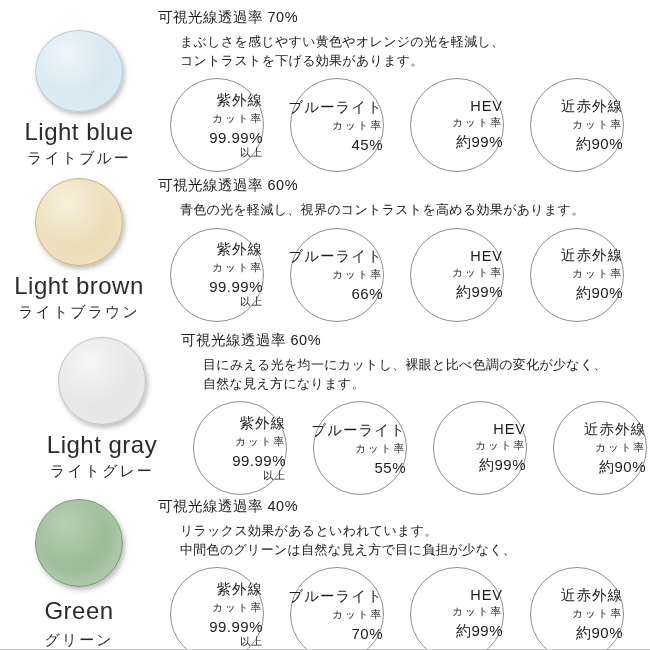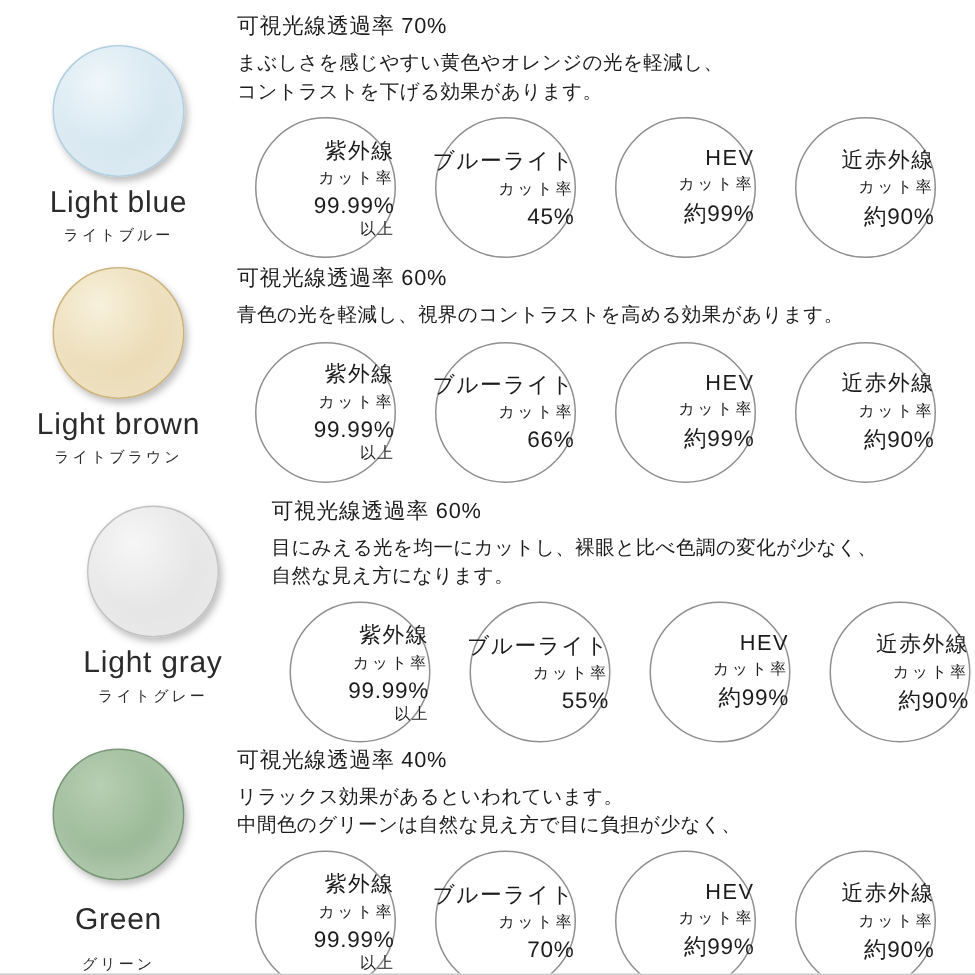--- a/index.html
+++ b/index.html
@@ -19,26 +19,26 @@
   .row-2 .lens-col{padding-top:10px;align-items:center;}
   .row-3 .lens-col{padding-top:14px;margin-left:23px;}
   .row-4 .lens-col{padding-top:10px;justify-content:space-between;}
 
   .lens-swatch{
     width:86px;height:86px;border-radius:50%;
     background:radial-gradient(circle at 35% 28%, var(--highlight) 0%, var(--base) 80%);
     border:1px solid var(--edge);
     box-shadow:2px 3px 5px rgba(110,110,110,0.45), inset -6px -9px 14px rgba(255,255,255,0.30);
   }
-  .lens-name-en{font-size:20px;margin-top:6px;color:#2b2b2b;letter-spacing:0.5px;}
-  .lens-name-ja{font-size:10px;margin-top:3px;letter-spacing:2px;color:#2b2b2b;}
+  .lens-name-en{font-size:24px;margin-top:6px;color:#2b2b2b;letter-spacing:0.5px;}
+  .lens-name-ja{font-size:15px;margin-top:3px;letter-spacing:2px;color:#2b2b2b;}
 
   .info-col{flex:1;padding-top:4px;}
   .row-title{font-weight:normal;font-size:14.5px;margin:4px 0 6px;letter-spacing:0.5px;}
-  .row-desc{font-size:13px;line-height:18.5px;letter-spacing:0.3px;}
+  .row-desc{font-size:13px;line-height:18.5px;letter-spacing:0.3px;margin-left:22px;}
   .stats{display:flex;gap:26px;margin-top:8px;padding-left:12px;}
   .stat-circle{
     width:92px;height:92px;border:1px solid #8f8f8f;border-radius:50%;
     display:flex;flex-direction:column;align-items:flex-end;justify-content:center;
     background:#fff;text-align:center;flex:0 0 auto;
   }
   .stat-label{font-size:14.5px;letter-spacing:1px;white-space:nowrap;}
   .stat-sub{font-size:10.5px;letter-spacing:2px;margin-top:2px;}
   .stat-value{font-size:15px;margin-top:3px;letter-spacing:0.5px;}
   .stat-suffix{font-size:10.5px;letter-spacing:1px;}

